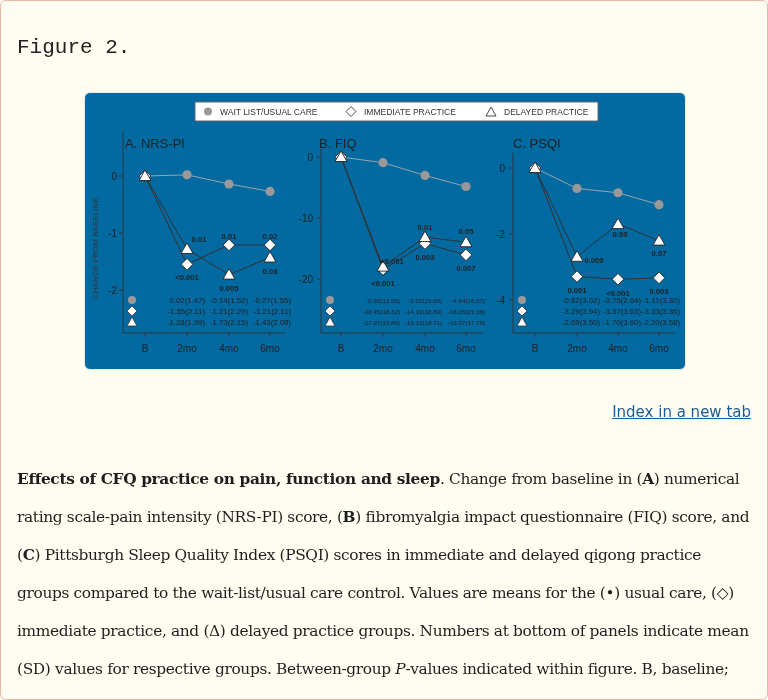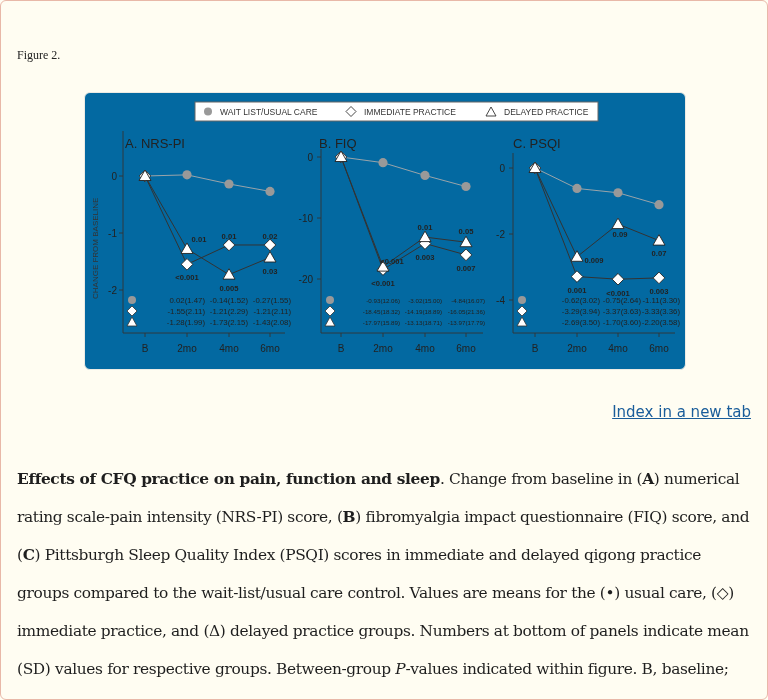--- a/index.html
+++ b/index.html
@@ -7,22 +7,22 @@
     width:768px; height:700px; overflow:hidden;
     background:#fffdf2;
     font-family:"Liberation Sans", sans-serif;
     position:relative;
   }
   .frame {
     position:absolute; left:0; top:0; width:766px; height:698px;
     border:1px solid #e8b8a8; border-radius:6px; background:#fffdf2;
   }
   .fig-label {
-    position:absolute; left:17px; top:48px;
-    font-family:Liberation Serif, serif; font-size:12px; color:#222;
+    position:absolute; left:17px; top:36px;
+    font-family:Liberation Mono, monospace; font-size:21px; color:#222;
   }
   .fig-image {
     position:absolute; left:84px; top:92px; width:600px; height:276px;
     background:#0369a1; border:1px solid #ecebe4; border-radius:6px;
   }
   .fig-image svg { position:absolute; left:0; top:0; }
   .open-link {
     position:absolute; right:17px; top:403px;
     font-family:"DejaVu Sans", sans-serif; font-size:15px; color:#1a5d9a;
     text-decoration:underline; cursor:pointer;

